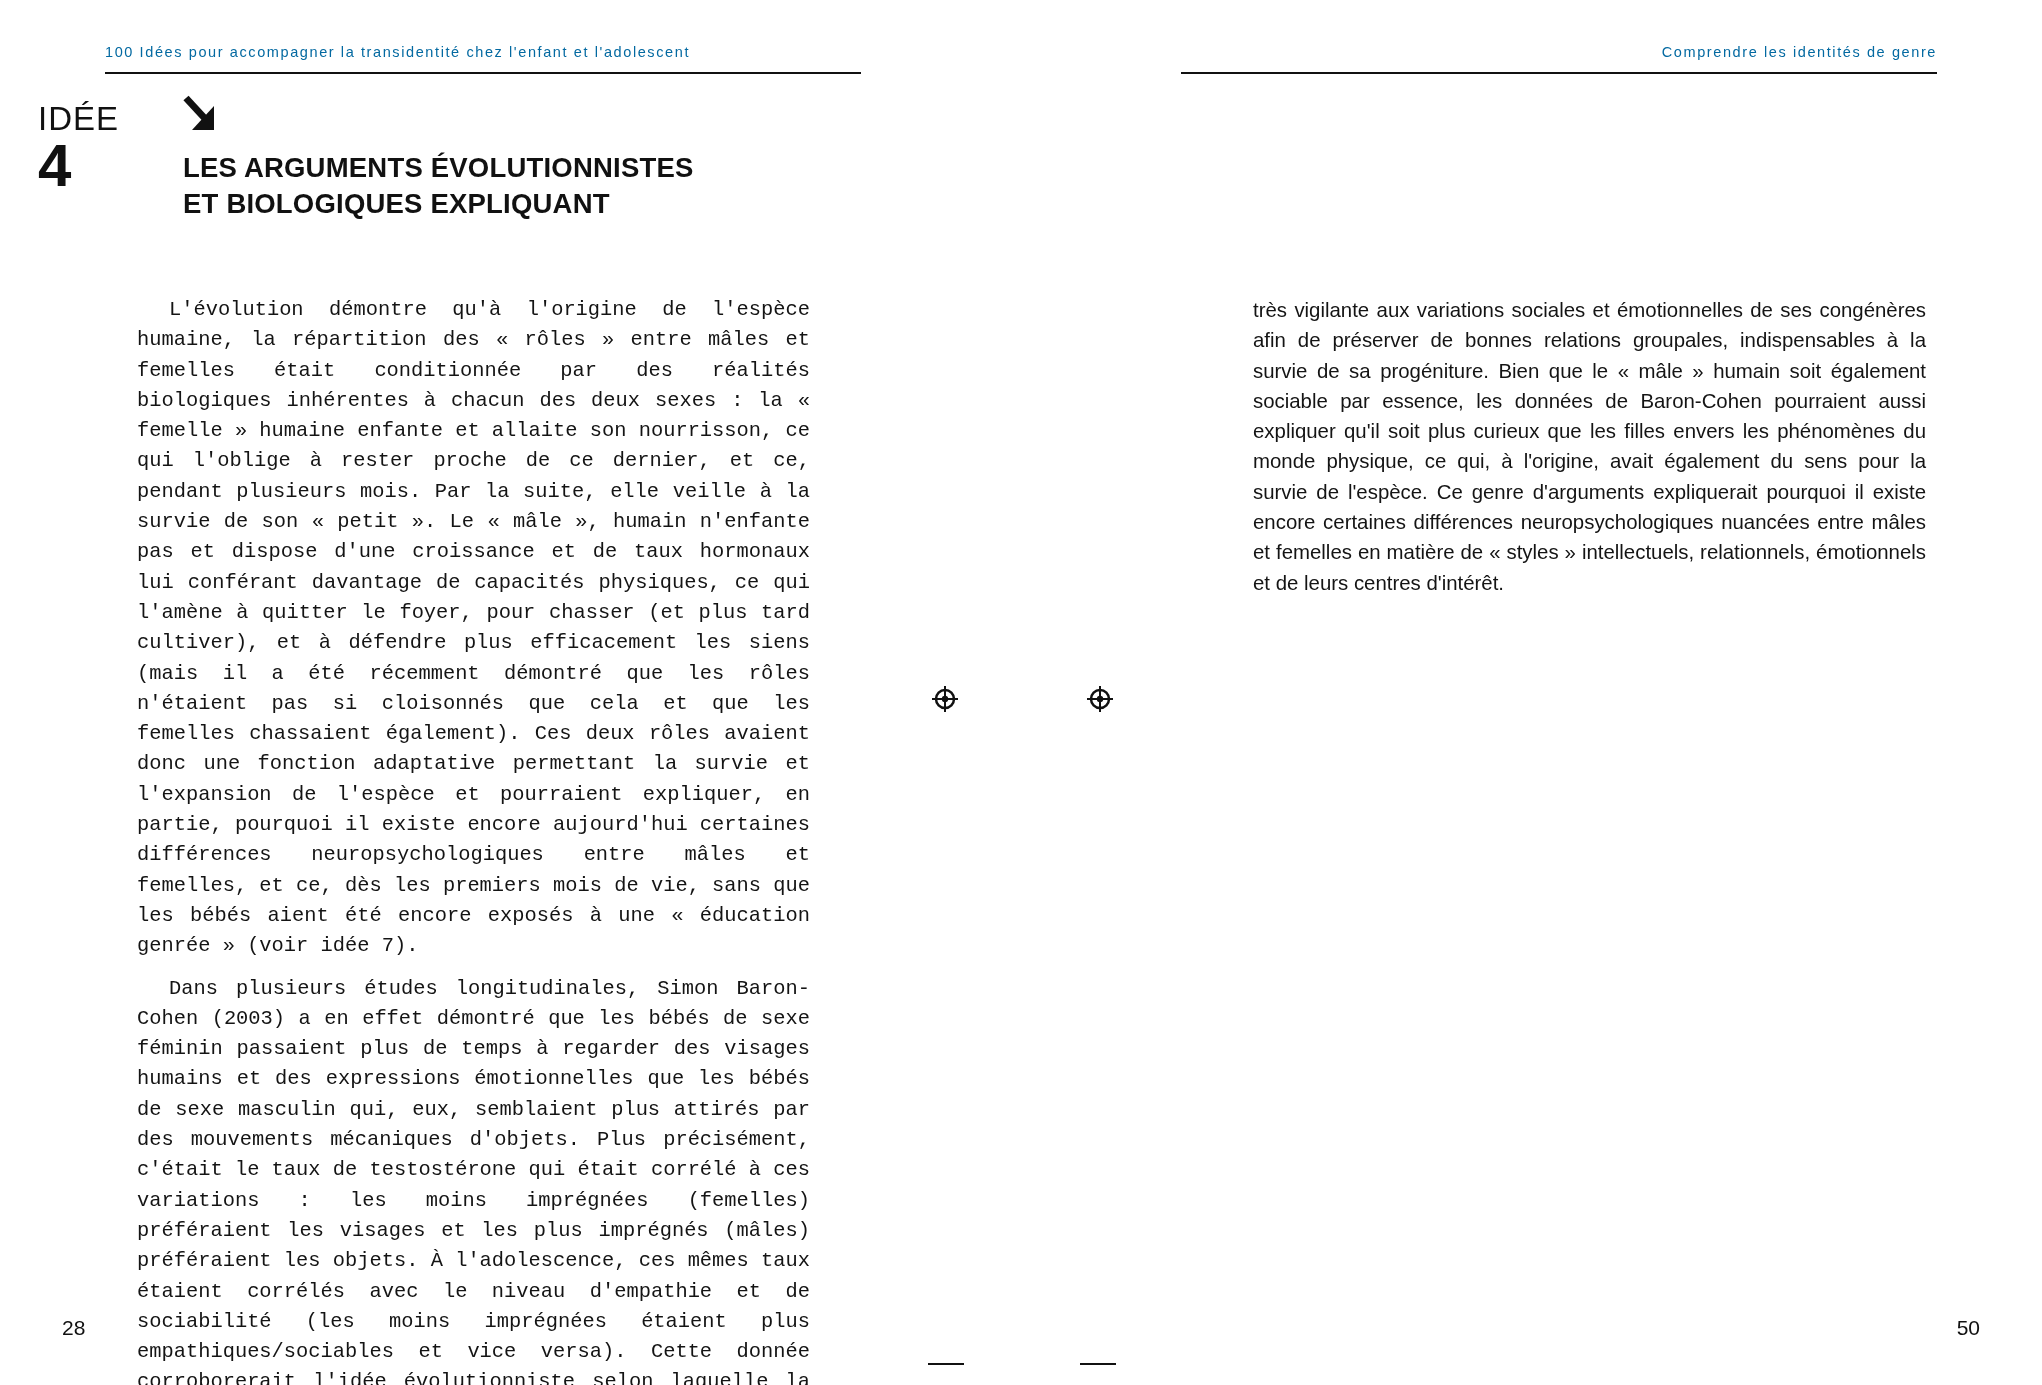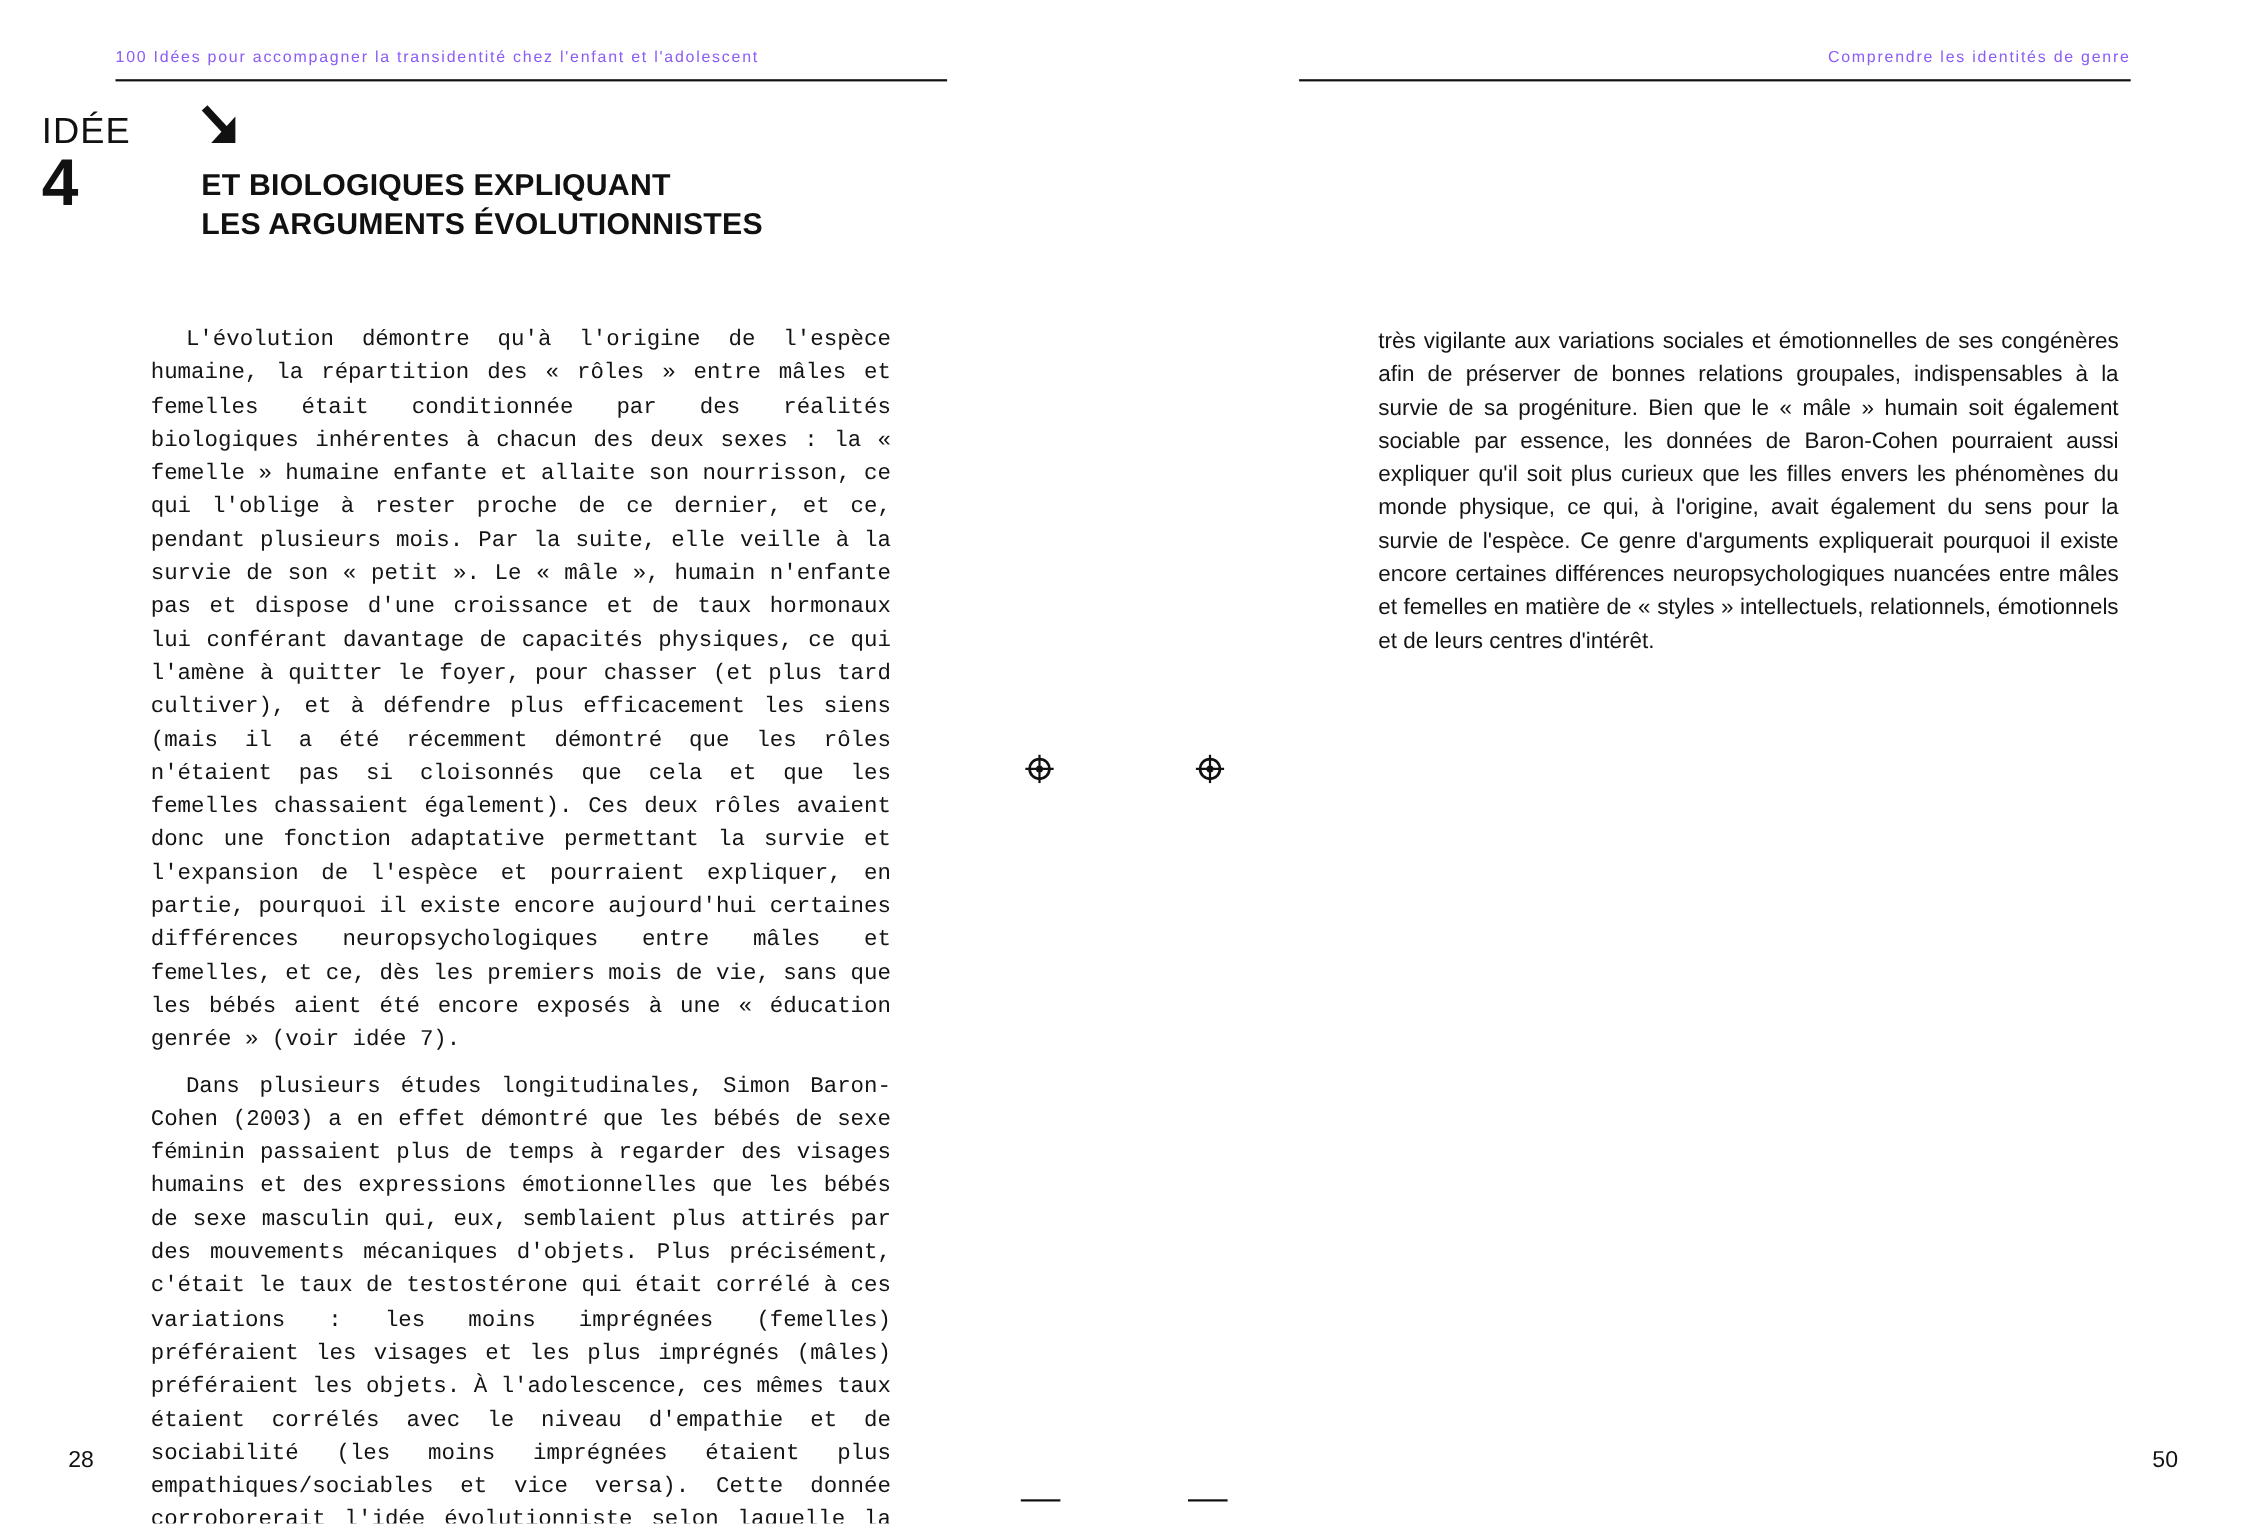--- a/index.html
+++ b/index.html
@@ -28,21 +28,21 @@
     height: 1385px;
     box-sizing: border-box;
   }
 
   
   .runhead {
     position: absolute;
     top: 44px;
     font-size: 14.5px;
     letter-spacing: 1.6px;
-    color: #8b5cf6;
+    color: #0369a1;
     white-space: nowrap;
   }
   .page-left .runhead {
     left: 105px;
   }
   .page-right .runhead {
     right: 105px;
   }
   .rule {
     position: absolute;
@@ -178,22 +178,22 @@
     <div class="idea-block">
       <div class="idea-label">IDÉE</div>
       <div class="idea-number">4</div>
       <svg class="idea-arrow" viewBox="0 0 44 44">
         <path d="M6 4 L30 30" stroke="#111" stroke-width="7" fill="none"></path>
         <path d="M34 36 L34 12 L12 36 Z" fill="#111"></path>
       </svg>
     </div>
 
     <div class="idea-title">
+      <div>LES ARGUMENTS ÉVOLUTIONNISTES</div>
       <div>ET BIOLOGIQUES EXPLIQUANT</div>
-      <div>LES ARGUMENTS ÉVOLUTIONNISTES</div>
     </div>
 
     <div class="col">
       <p class="indent">L'évolution démontre qu'à l'origine de l'espèce humaine, la répartition des « rôles » entre mâles et femelles était conditionnée par des réalités biologiques inhérentes à chacun des deux sexes : la « femelle » humaine enfante et allaite son nourrisson, ce qui l'oblige à rester proche de ce dernier, et ce, pendant plusieurs mois. Par la suite, elle veille à la survie de son « petit ». Le « mâle », humain n'enfante pas et dispose d'une croissance et de taux hormonaux lui conférant davantage de capacités physiques, ce qui l'amène à quitter le foyer, pour chasser (et plus tard cultiver), et à défendre plus efficacement les siens (mais il a été récemment démontré que les rôles n'étaient pas si cloisonnés que cela et que les femelles chassaient également). Ces deux rôles avaient donc une fonction adaptative permettant la survie et l'expansion de l'espèce et pourraient expliquer, en partie, pourquoi il existe encore aujourd'hui certaines différences neuropsychologiques entre mâles et femelles, et ce, dès les premiers mois de vie, sans que les bébés aient été encore exposés à une « éducation genrée » (voir idée 7).</p>
       <p class="indent">Dans plusieurs études longitudinales, Simon Baron-Cohen (2003) a en effet démontré que les bébés de sexe féminin passaient plus de temps à regarder des visages humains et des expressions émotionnelles que les bébés de sexe masculin qui, eux, semblaient plus attirés par des mouvements mécaniques d'objets. Plus précisément, c'était le taux de testostérone qui était corrélé à ces variations : les moins imprégnées (femelles) préféraient les visages et les plus imprégnés (mâles) préféraient les objets. À l'adolescence, ces mêmes taux étaient corrélés avec le niveau d'empathie et de sociabilité (les moins imprégnées étaient plus empathiques/sociables et vice versa). Cette donnée corroborerait l'idée évolutionniste selon laquelle la femelle « humaine » est depuis longtemps prédisposée à être</p>
     </div>
 
     <div class="folio">28</div>
   </div>
 

